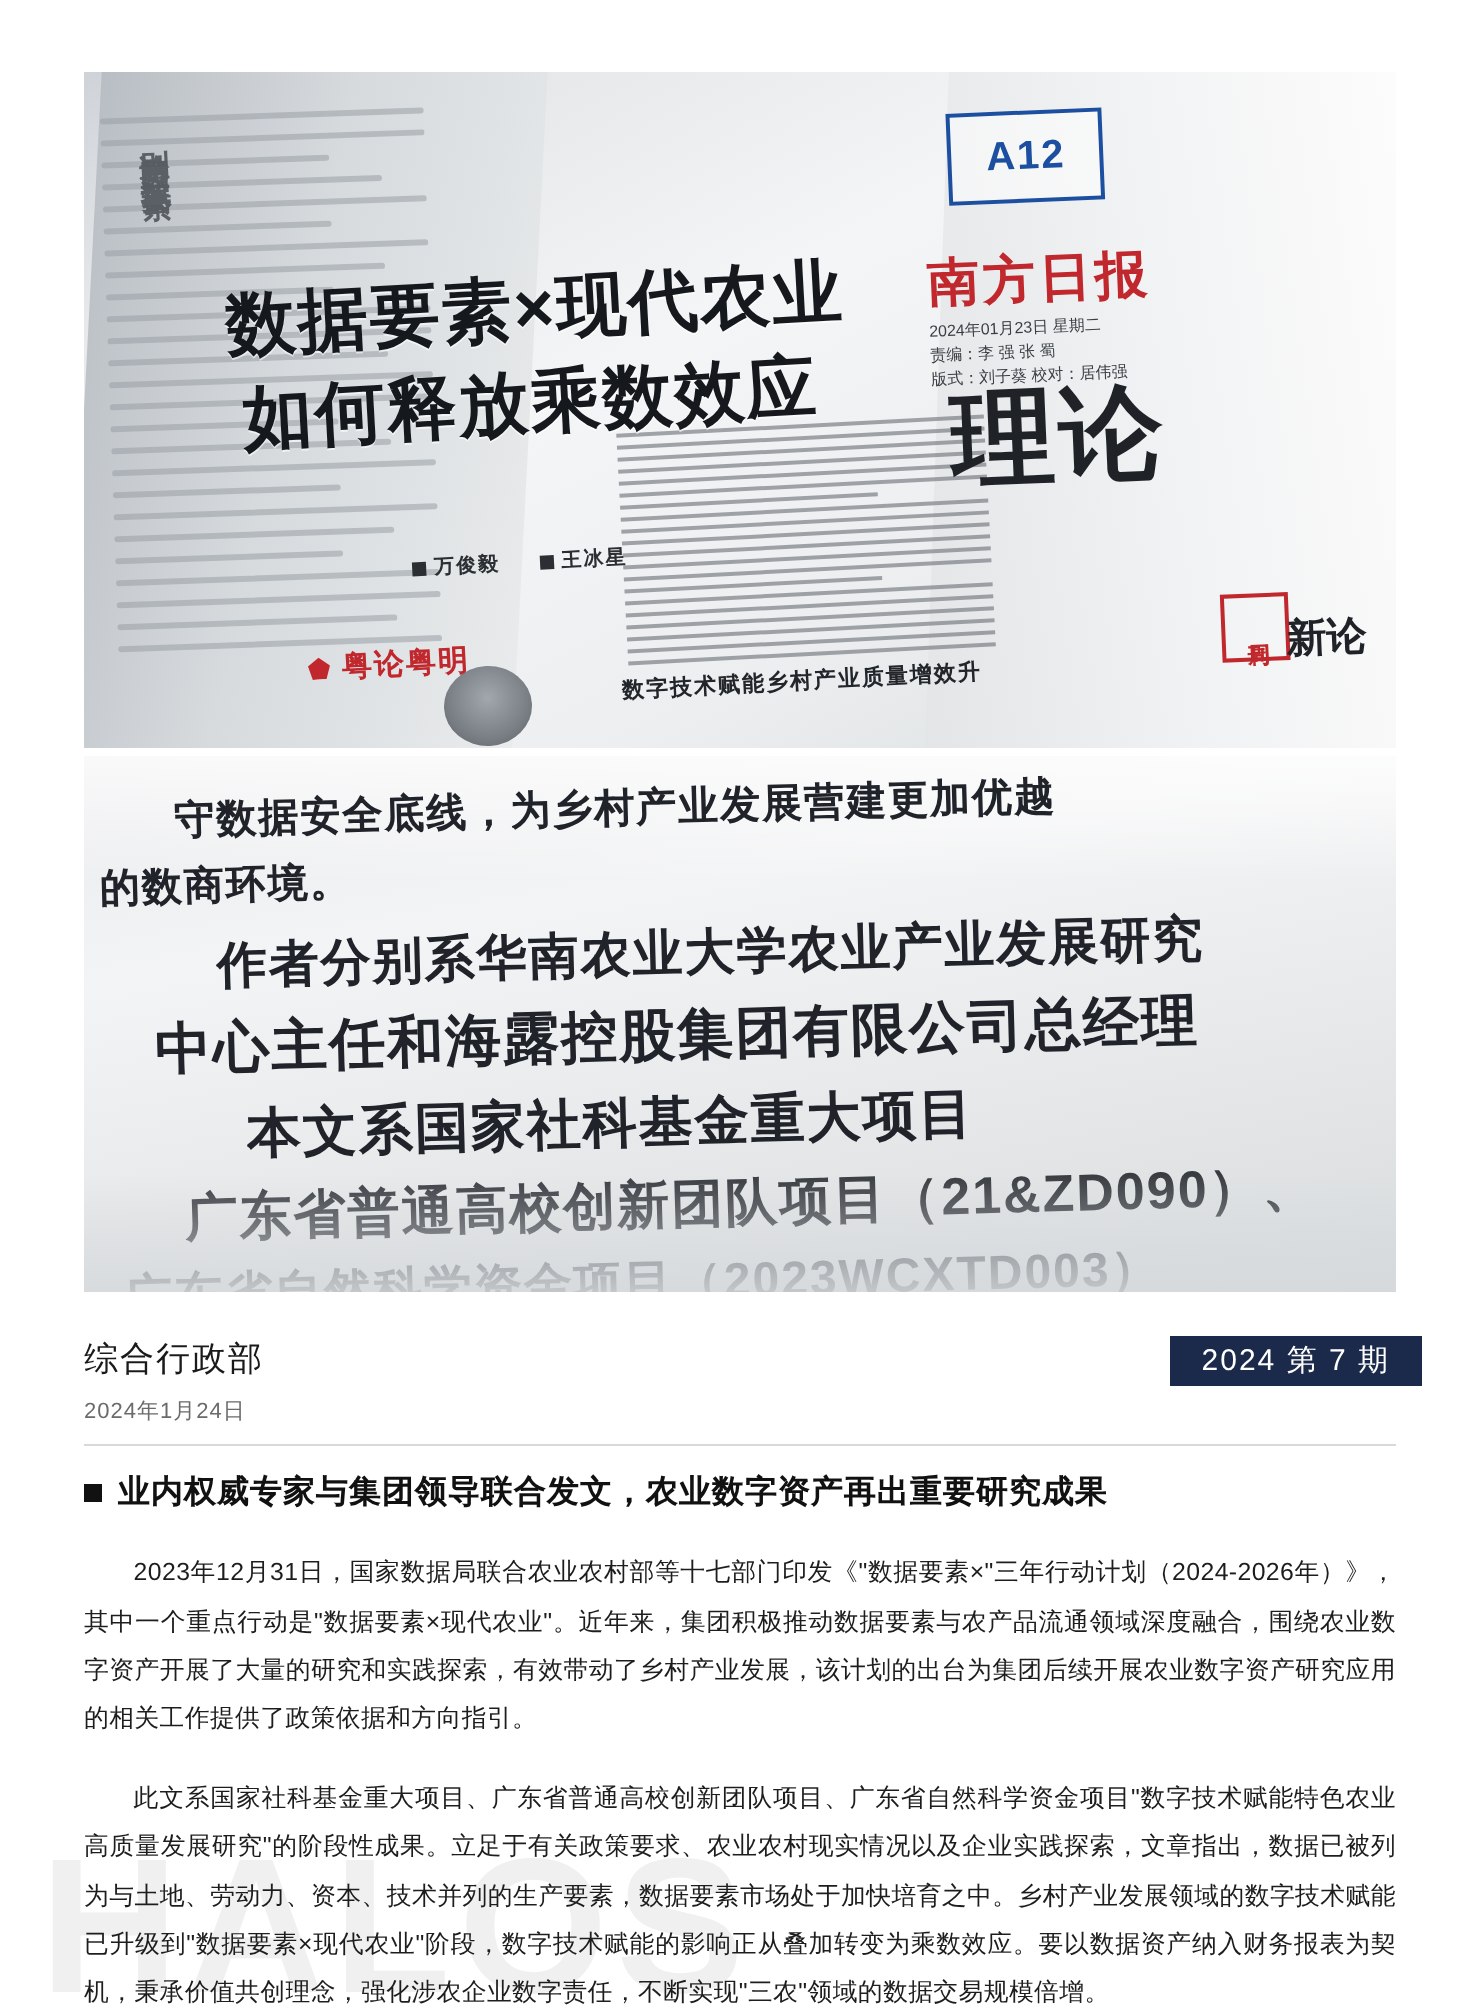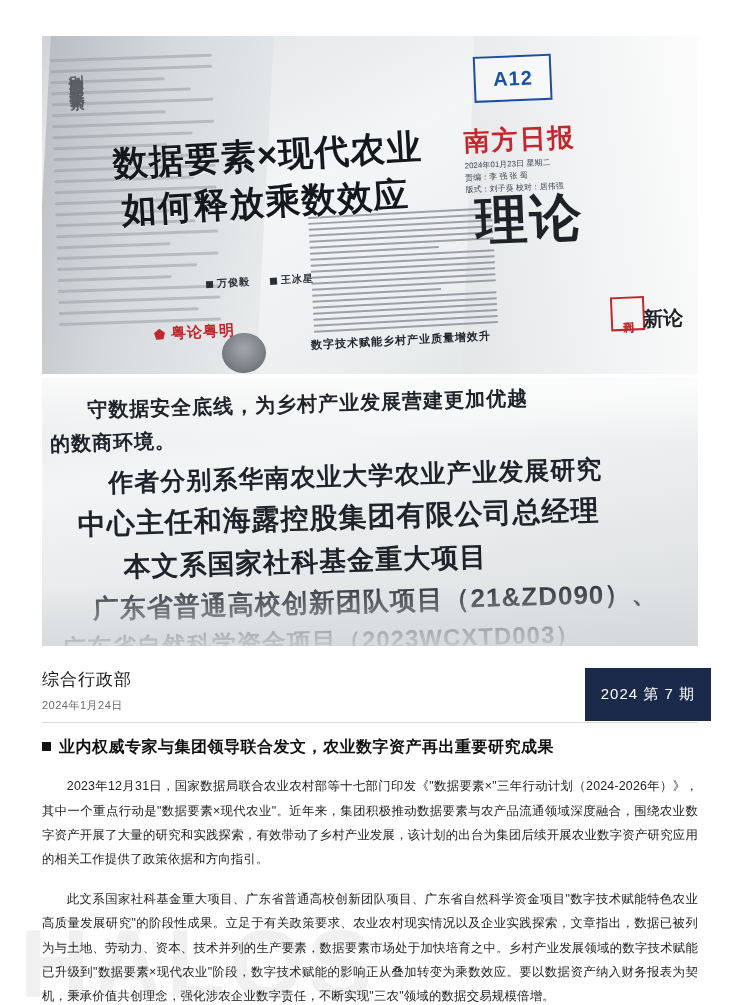--- a/index.html
+++ b/index.html
@@ -257,21 +257,21 @@
     display: flex;
     align-items: flex-start;
     justify-content: space-between;
   }
   .dept { font-size: 17px; color: #1a1a1a; letter-spacing: 1px; }
   .date { font-size: 11px; color: #6b6b6b; margin-top: 7px; letter-spacing: .5px;}
   .issue {
     background: #1b2a4a;
     color: #ffffff;
     font-size: 15px;
-    padding: 17px 16px;
+    padding: 3px 16px;
     letter-spacing: 1px;
     white-space: nowrap;
   }
 
   
   .divider {
     position: absolute;
     left: 42px; right: 42px;
     top: 722px;
     height: 1px;

